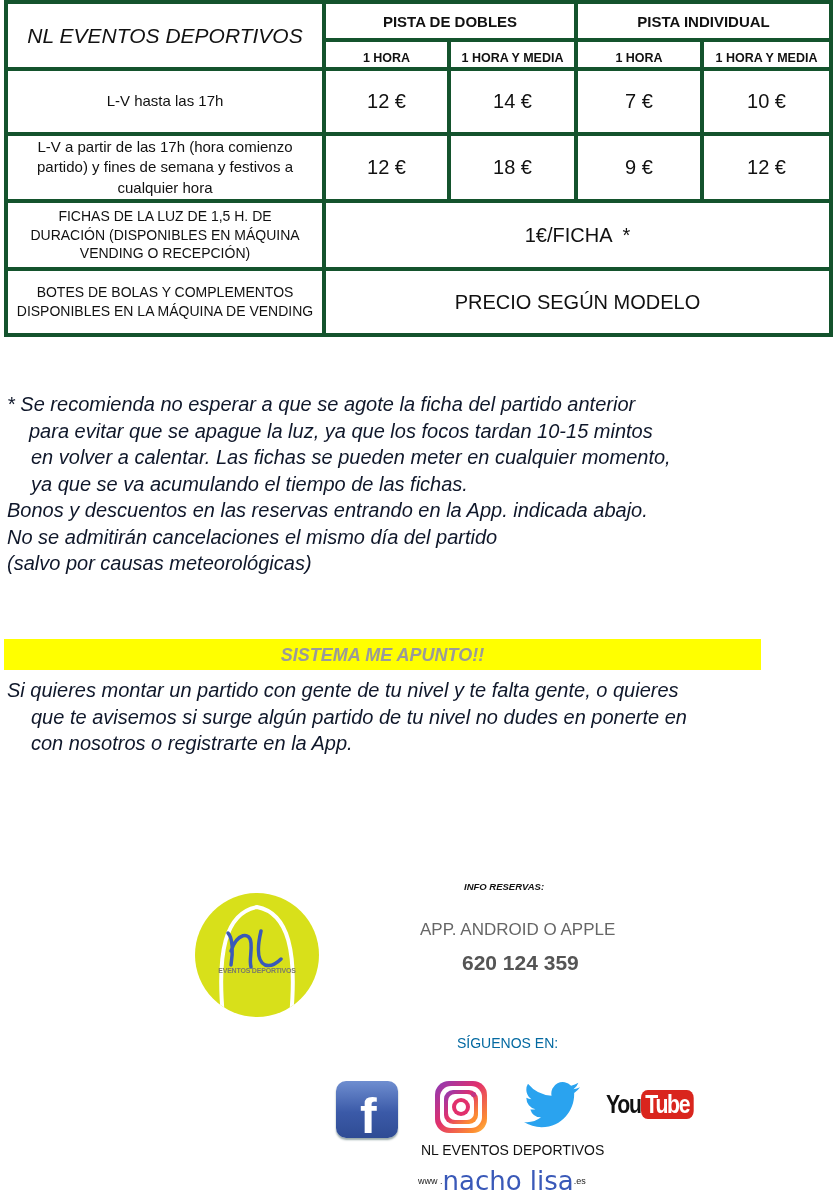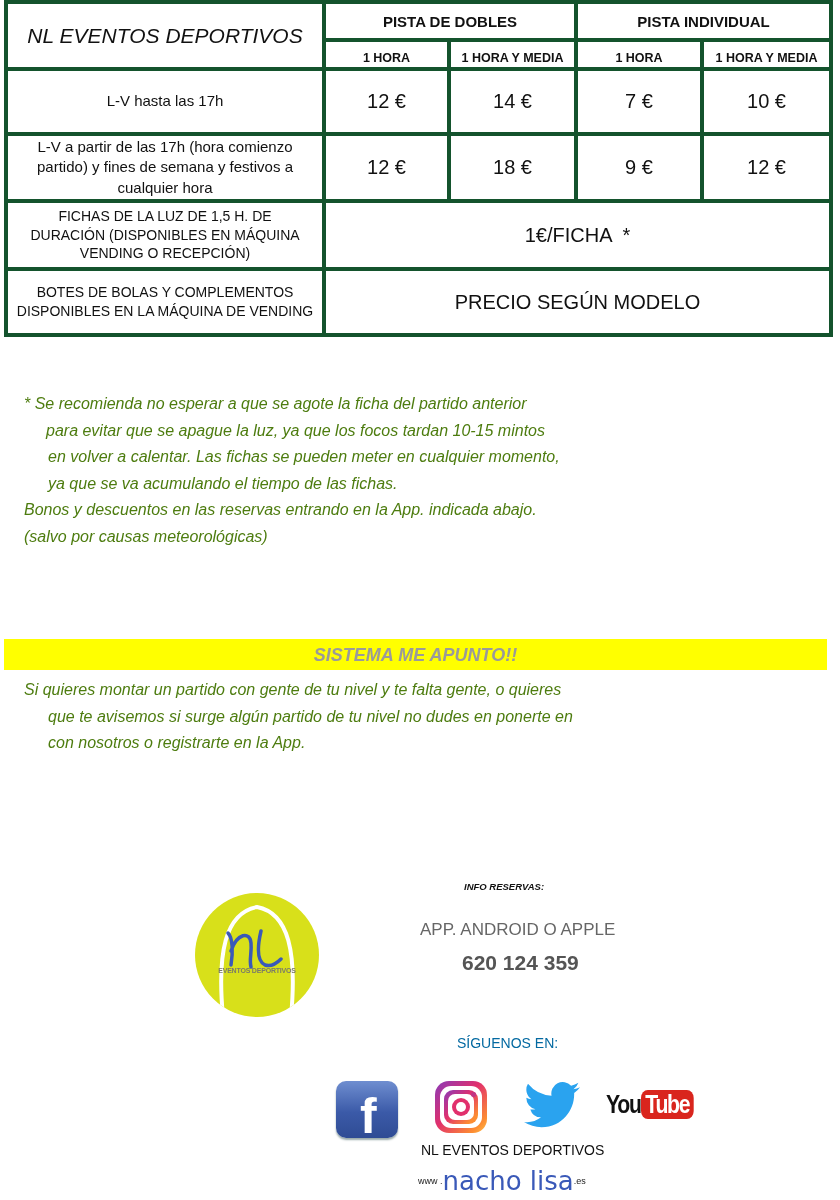--- a/index.html
+++ b/index.html
@@ -6,23 +6,23 @@
   body { width:840px; height:1200px; position:relative; overflow:hidden; font-family:"Liberation Sans", sans-serif; color:#111; }
   .abs { position:absolute; }
   table.prices { position:absolute; left:4px; top:0; width:825px; border-collapse:collapse; table-layout:fixed; }
   table.prices td { border:4px solid #14532d; text-align:center; vertical-align:middle; padding:0; }
   .brand { font-style:italic; font-size:21px; color:#111; }
   .grp { font-weight:bold; font-size:15px; }
   .sub { font-weight:bold; font-size:12.5px; vertical-align:bottom !important; padding-bottom:2px !important; }
   .lbl { font-size:14px; line-height:1.35; }
   .price { font-size:20px; }
   .bigtxt { font-size:20px; }
-  .note { position:absolute; left:24px; font-style:italic; font-size:16px; line-height:26.5px; color:#4d7c0f; white-space:nowrap; }
+  .note { position:absolute; left:7px; font-style:italic; font-size:20px; line-height:26.5px; color:#0f172a; white-space:nowrap; }
   .note .ind { padding-left:20px; display:inline-block; }
-  .banner { position:absolute; left:4px; top:639px; width:823px; height:31px; background:#ffff00; text-align:center; font-weight:bold; font-style:italic; font-size:18px; line-height:33px; color:#9a9a9a; }
+  .banner { position:absolute; left:4px; top:639px; width:757px; height:31px; background:#ffff00; text-align:center; font-weight:bold; font-style:italic; font-size:18px; line-height:33px; color:#9a9a9a; }
   .logo { position:absolute; left:195px; top:893px; width:124px; height:124px; border-radius:50%; background:#d8e01a; overflow:hidden; }
   .icon-box { position:absolute; }
 </style>
 </head>
 <body>
 
 <table class="prices">
   <colgroup>
     <col style="width:318px">
       <col style="width:125px">
@@ -66,20 +66,21 @@
   </tr>
 </tbody>
   </table>
 
 <div class="note" style="top:391px">
   <div>* Se recomienda no esperar a que se agote la ficha del partido anterior</div>
   <div class="ind" style="padding-left:22px">para evitar que se apague la luz, ya que los focos tardan 10-15 mintos</div><br>
   <div class="ind" style="padding-left:24px">en volver a calentar. Las fichas se pueden meter en cualquier momento,</div><br>
   <div class="ind" style="padding-left:24px">ya que se va acumulando el tiempo de las fichas.</div>
   <div>Bonos y descuentos en las reservas entrando en la App. indicada abajo.</div>
+  <div>No se admitirán cancelaciones el mismo día del partido</div>
   <div>(salvo por causas meteorológicas)</div>
 </div>
 
 <div class="banner">SISTEMA ME APUNTO!!</div>
 
 <div class="note" style="top:677px">
   <div>Si quieres montar un partido con gente de tu nivel y te falta gente, o quieres</div>
   <div class="ind" style="padding-left:24px">que te avisemos si surge algún partido de tu nivel no dudes en ponerte en</div><br>
   <div class="ind" style="padding-left:24px">con nosotros o registrarte en la App.</div>
 </div>

